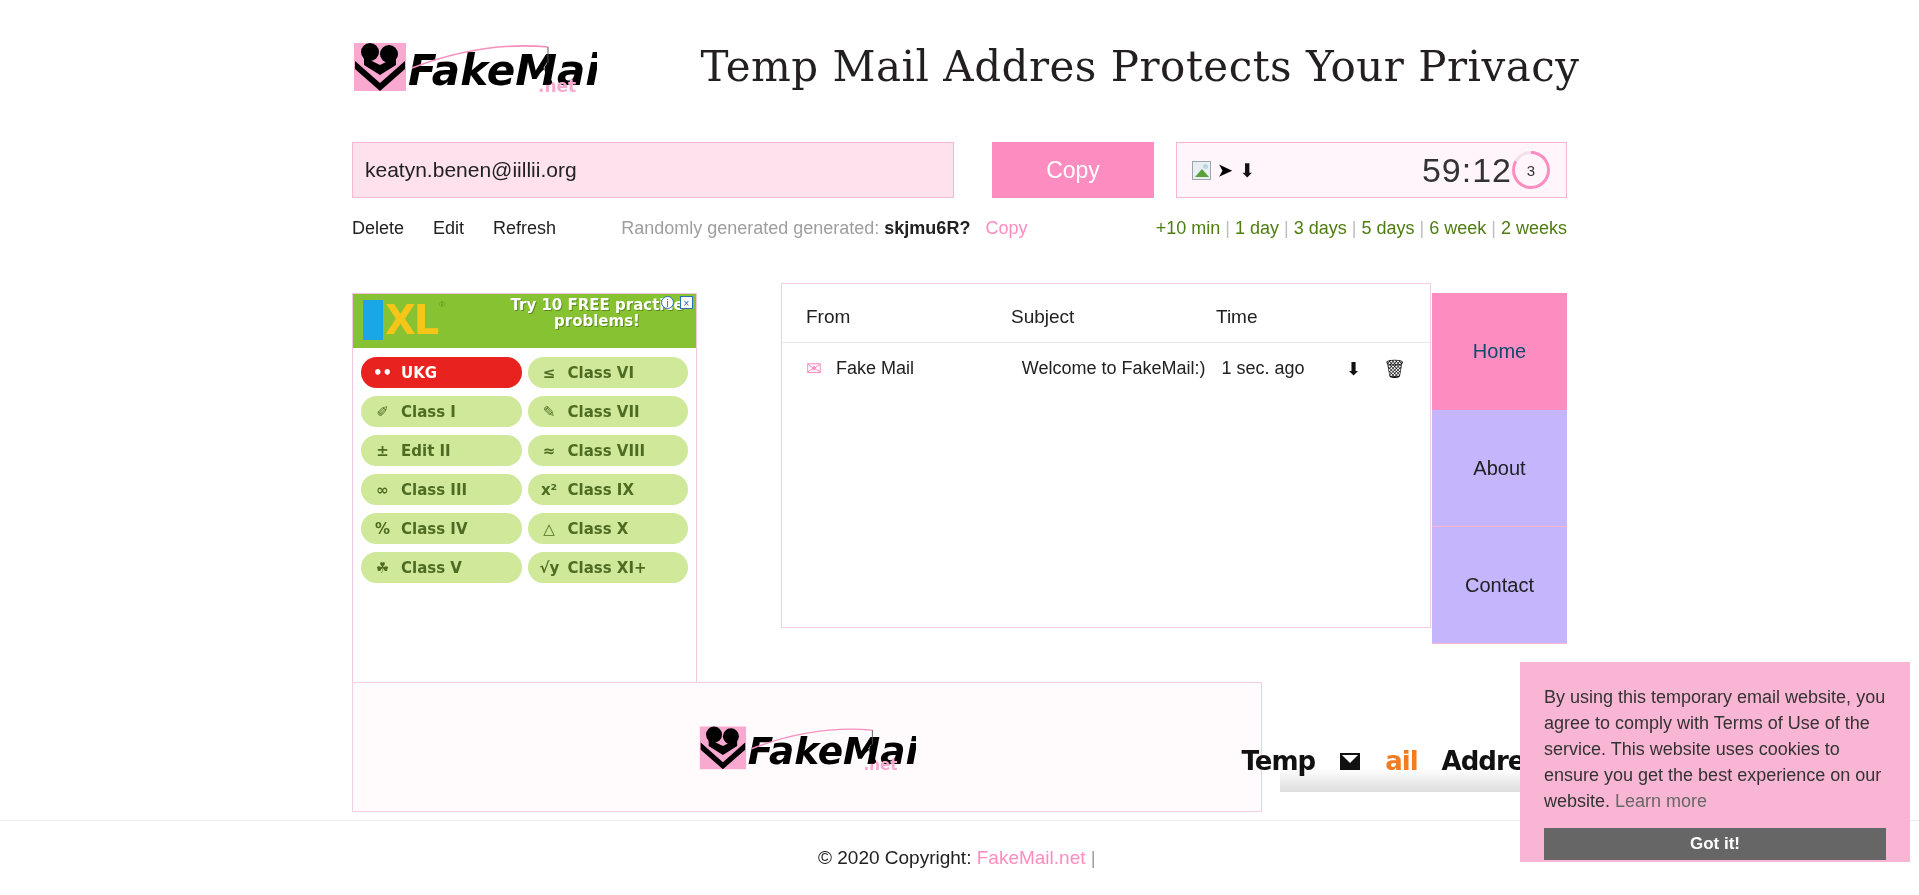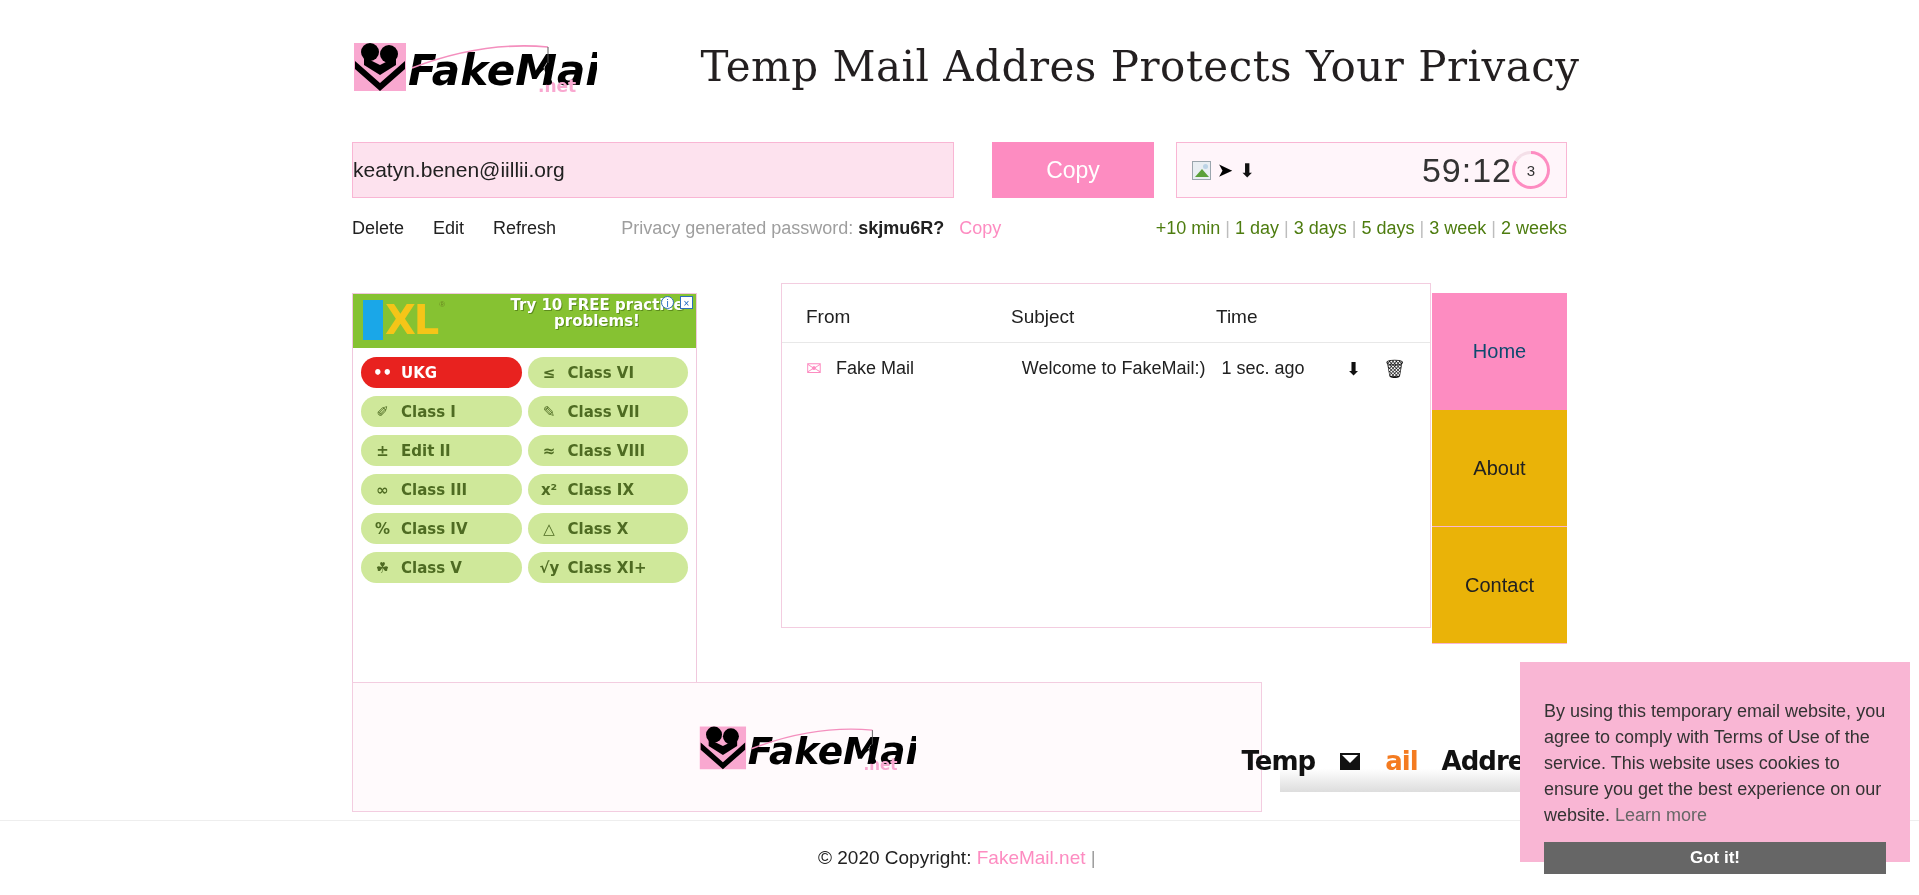--- a/index.html
+++ b/index.html
@@ -21,21 +21,21 @@
     font-family: "DejaVu Serif", serif;
     font-size: 42px; font-weight: 400; color: #231f20;
     letter-spacing: 0.5px; white-space: nowrap;
   }
 
   
   .mailbar { position: absolute; left: 352px; top: 142px; width: 1215px; height: 56px; }
   .email-box {
     position: absolute; left: 0; top: 0; width: 602px; height: 56px;
     background: #fde2ee; border: 1px solid #f9b6d4;
-    display: flex; align-items: center; padding-left: 0;
+    display: flex; align-items: center; padding-left: 12px;
     font-size: 21px; color: #212121;
   }
   .copy-btn {
     position: absolute; left: 640px; top: 0; width: 162px; height: 56px;
     background: #fd8cc1; border: none; color: #ffffff;
     font-size: 23px; font-family: "Liberation Sans", sans-serif;
     cursor: pointer;
   }
   .timer-box {
     position: absolute; left: 824px; top: 0; width: 391px; height: 56px;
@@ -151,21 +151,21 @@
   .row-acts { flex: 1; display: flex; justify-content: flex-end; gap: 22px; }
   .row-acts span { cursor: pointer; font-size: 18px; color: #111; }
 
   
   .side-nav { position: absolute; left: 1432px; top: 293px; width: 135px; height: 345px; }
   .nav-item {
     height: 117px; display: flex; align-items: center; justify-content: center;
     font-size: 20px; cursor: pointer; border-bottom: 1px solid #f9b6d4;
   }
   .nav-item.active { background: #fd8cc1; color: #0c4a6e; border-bottom: none; }
-  .nav-item.plain { background: #eab308; color: #212121; }
+  .nav-item.plain { background: #c4b5fd; color: #212121; }
 
   
   .bottom-banner {
     position: absolute; left: 352px; top: 682px; width: 910px; height: 130px;
     border: 1px solid #f3cde0; background: #fffafc;
     display: flex; align-items: center; justify-content: center;
   }
   .tma-banner {
     position: absolute; left: 1280px; top: 730px; width: 290px; height: 62px;
     background: linear-gradient(#ffffff 62%, #dddddd 100%);
@@ -195,21 +195,21 @@
     font-size: 19px; color: #212121;
   }
   .footer .brand { color: #fd8cc1; text-decoration: none; cursor: pointer; }
   .footer .muted { color: #9e9e9e; cursor: pointer; text-decoration: none; }
 
   
   .cookie {
     position: absolute; left: 1520px; top: 662px; width: 390px; height: 200px;
     background: #f9b6d4; padding: 22px 24px 18px 24px;
   }
-  .cookie-text { font-size: 18px; line-height: 26px; color: #333333; margin-top: 14px; }
+  .cookie-text { font-size: 18px; line-height: 26px; color: #333333; }
   .cookie-learn { color: #666666; cursor: pointer; text-decoration: none; }
   .cookie-btn {
     margin-top: 14px; width: 100%; height: 32px; background: #666666;
     color: #ffffff; border: none; font-size: 17px; font-weight: bold;
     font-family: "Liberation Sans", sans-serif; cursor: pointer;
   }
 
   
   .fm-logo { display: block; }
 </style>
@@ -254,25 +254,25 @@
       <div class="timer-badge">
         <span>3</span>
       </div>
     </div>
   </div>
 
   <div class="action-row">
     <a class="act-link">Delete</a>
     <a class="act-link">Edit</a>
     <a class="act-link">Refresh</a>
-    <span class="pw-label">Privacy generated password:</span>
+    <span class="pw-label">Randomly generated generated:</span>
     <span class="pw-value">skjmu6R?</span>
     <a class="pw-copy">Copy</a>
     <span class="durations">
-      <a>+10 min</a><span class="dsep">|</span><a>1 day</a><span class="dsep">|</span><a>3 days</a><span class="dsep">|</span><a>5 days</a><span class="dsep">|</span><a>3 week</a><span class="dsep">|</span><a>2 weeks</a>
+      <a>+10 min</a><span class="dsep">|</span><a>1 day</a><span class="dsep">|</span><a>3 days</a><span class="dsep">|</span><a>5 days</a><span class="dsep">|</span><a>6 week</a><span class="dsep">|</span><a>2 weeks</a>
     </span>
   </div>
 
   <div class="ad-box">
     <div class="ad-topbar">
       <div class="ixl-logo">
         <div class="ixl-i"></div>
         <div class="ixl-xl">XL</div>
         <div class="ixl-reg">®</div>
       </div>

